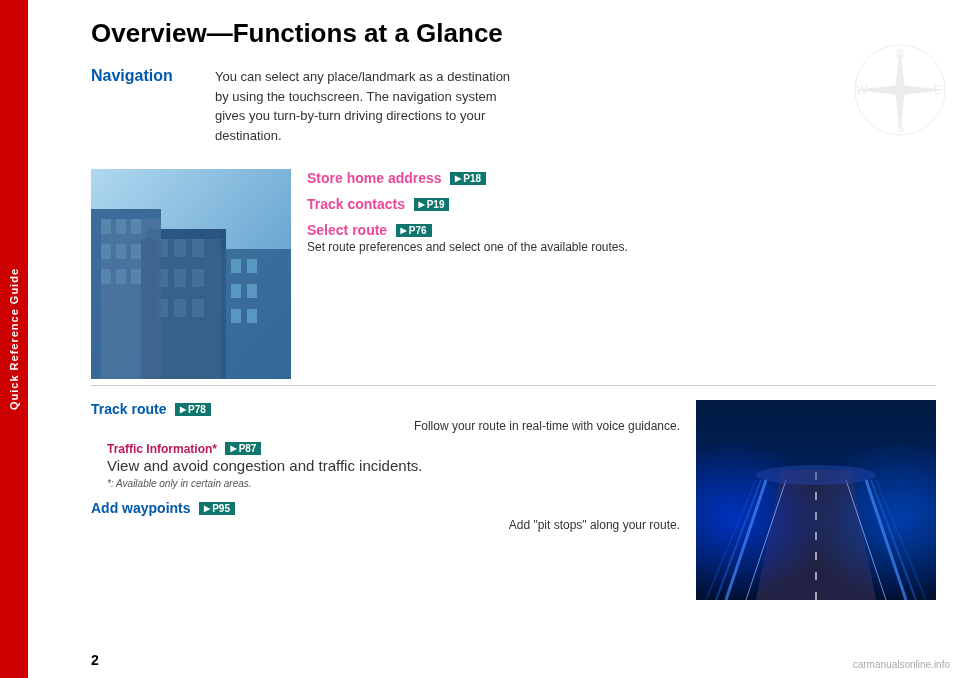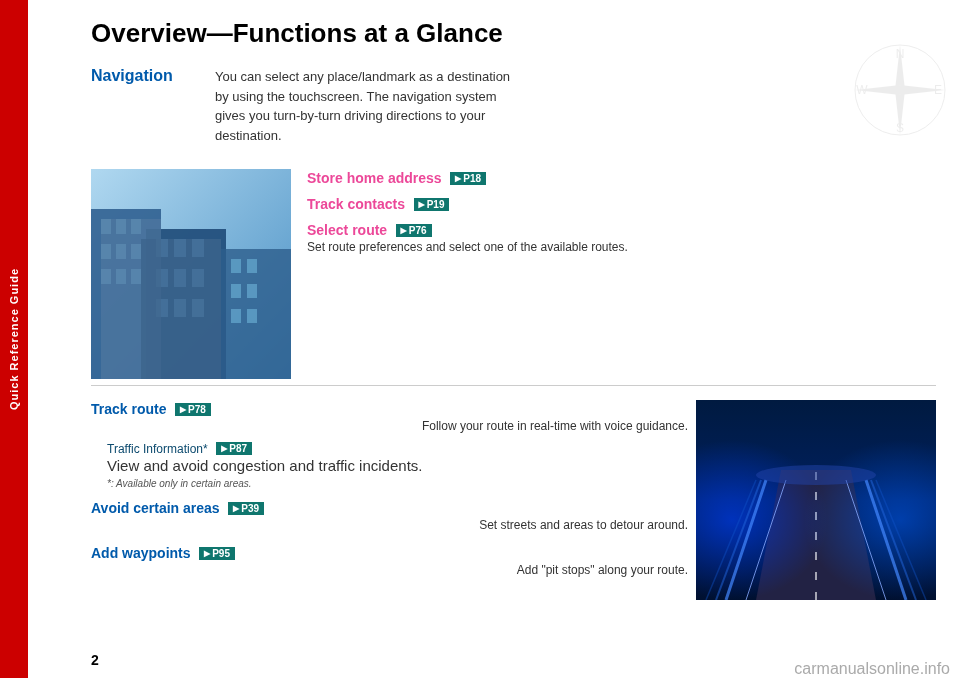--- a/index.html
+++ b/index.html
@@ -157,21 +157,21 @@
     
     .divider {
       border: none;
       border-top: 1px solid #ccc;
       margin: 6px 0 14px 0;
     }
 
     
     .bottom-section {
       display: flex;
-      gap: 8px;
+      gap: 16px;
     }
 
     .bottom-left {
       flex: 1;
     }
 
     .bottom-feature {
       margin-bottom: 10px;
     }
 
@@ -191,22 +191,22 @@
     }
 
     .sub-feature {
       margin-left: 16px;
       margin-top: 4px;
       margin-bottom: 4px;
     }
 
     .sub-feature-title {
       font-size: 12px;
-      font-weight: normal;
-      color: #0c4a6e;
+      font-weight: bold;
+      color: #be185d;
       display: inline;
       text-align: right;
     }
 
     .sub-feature-desc {
       font-size: 15px;
       color: #333;
       display: block;
     }
 
@@ -233,23 +233,23 @@
       bottom: 10px;
       left: 20px;
       font-size: 14px;
       font-weight: bold;
       color: #000;
     }
 
     
     .watermark {
       position: absolute;
-      bottom: 0;
+      bottom: 8px;
       right: 10px;
-      font-size: 16px;
+      font-size: 10px;
       color: #aaa;
     }
 
     
     .compass-area {
       position: absolute;
       top: 40px;
       right: 10px;
       width: 100px;
       height: 100px;
@@ -372,25 +372,20 @@
         <span class="bottom-feature-desc">Follow your route in real-time with voice guidance.</span>
         
         <div class="sub-feature">
           <span class="sub-feature-title">Traffic Information*</span>
           <span class="feature-badge">P87</span>
           <span class="sub-feature-desc">View and avoid congestion and traffic incidents.</span>
         </div>
         <span class="sub-note">*: Available only in certain areas.</span>
       </div>
 
-      <div class="bottom-feature">
-        <span class="bottom-feature-title">Avoid certain areas</span>
-        <span class="feature-badge">P39</span>
-        <span class="bottom-feature-desc">Set streets and areas to detour around.</span>
-      </div>
 
       <div class="bottom-feature">
         <span class="bottom-feature-title">Add waypoints</span>
         <span class="feature-badge">P95</span>
         <span class="bottom-feature-desc">Add "pit stops" along your route.</span>
       </div>
 
     </div>
 
     <div class="road-image">

